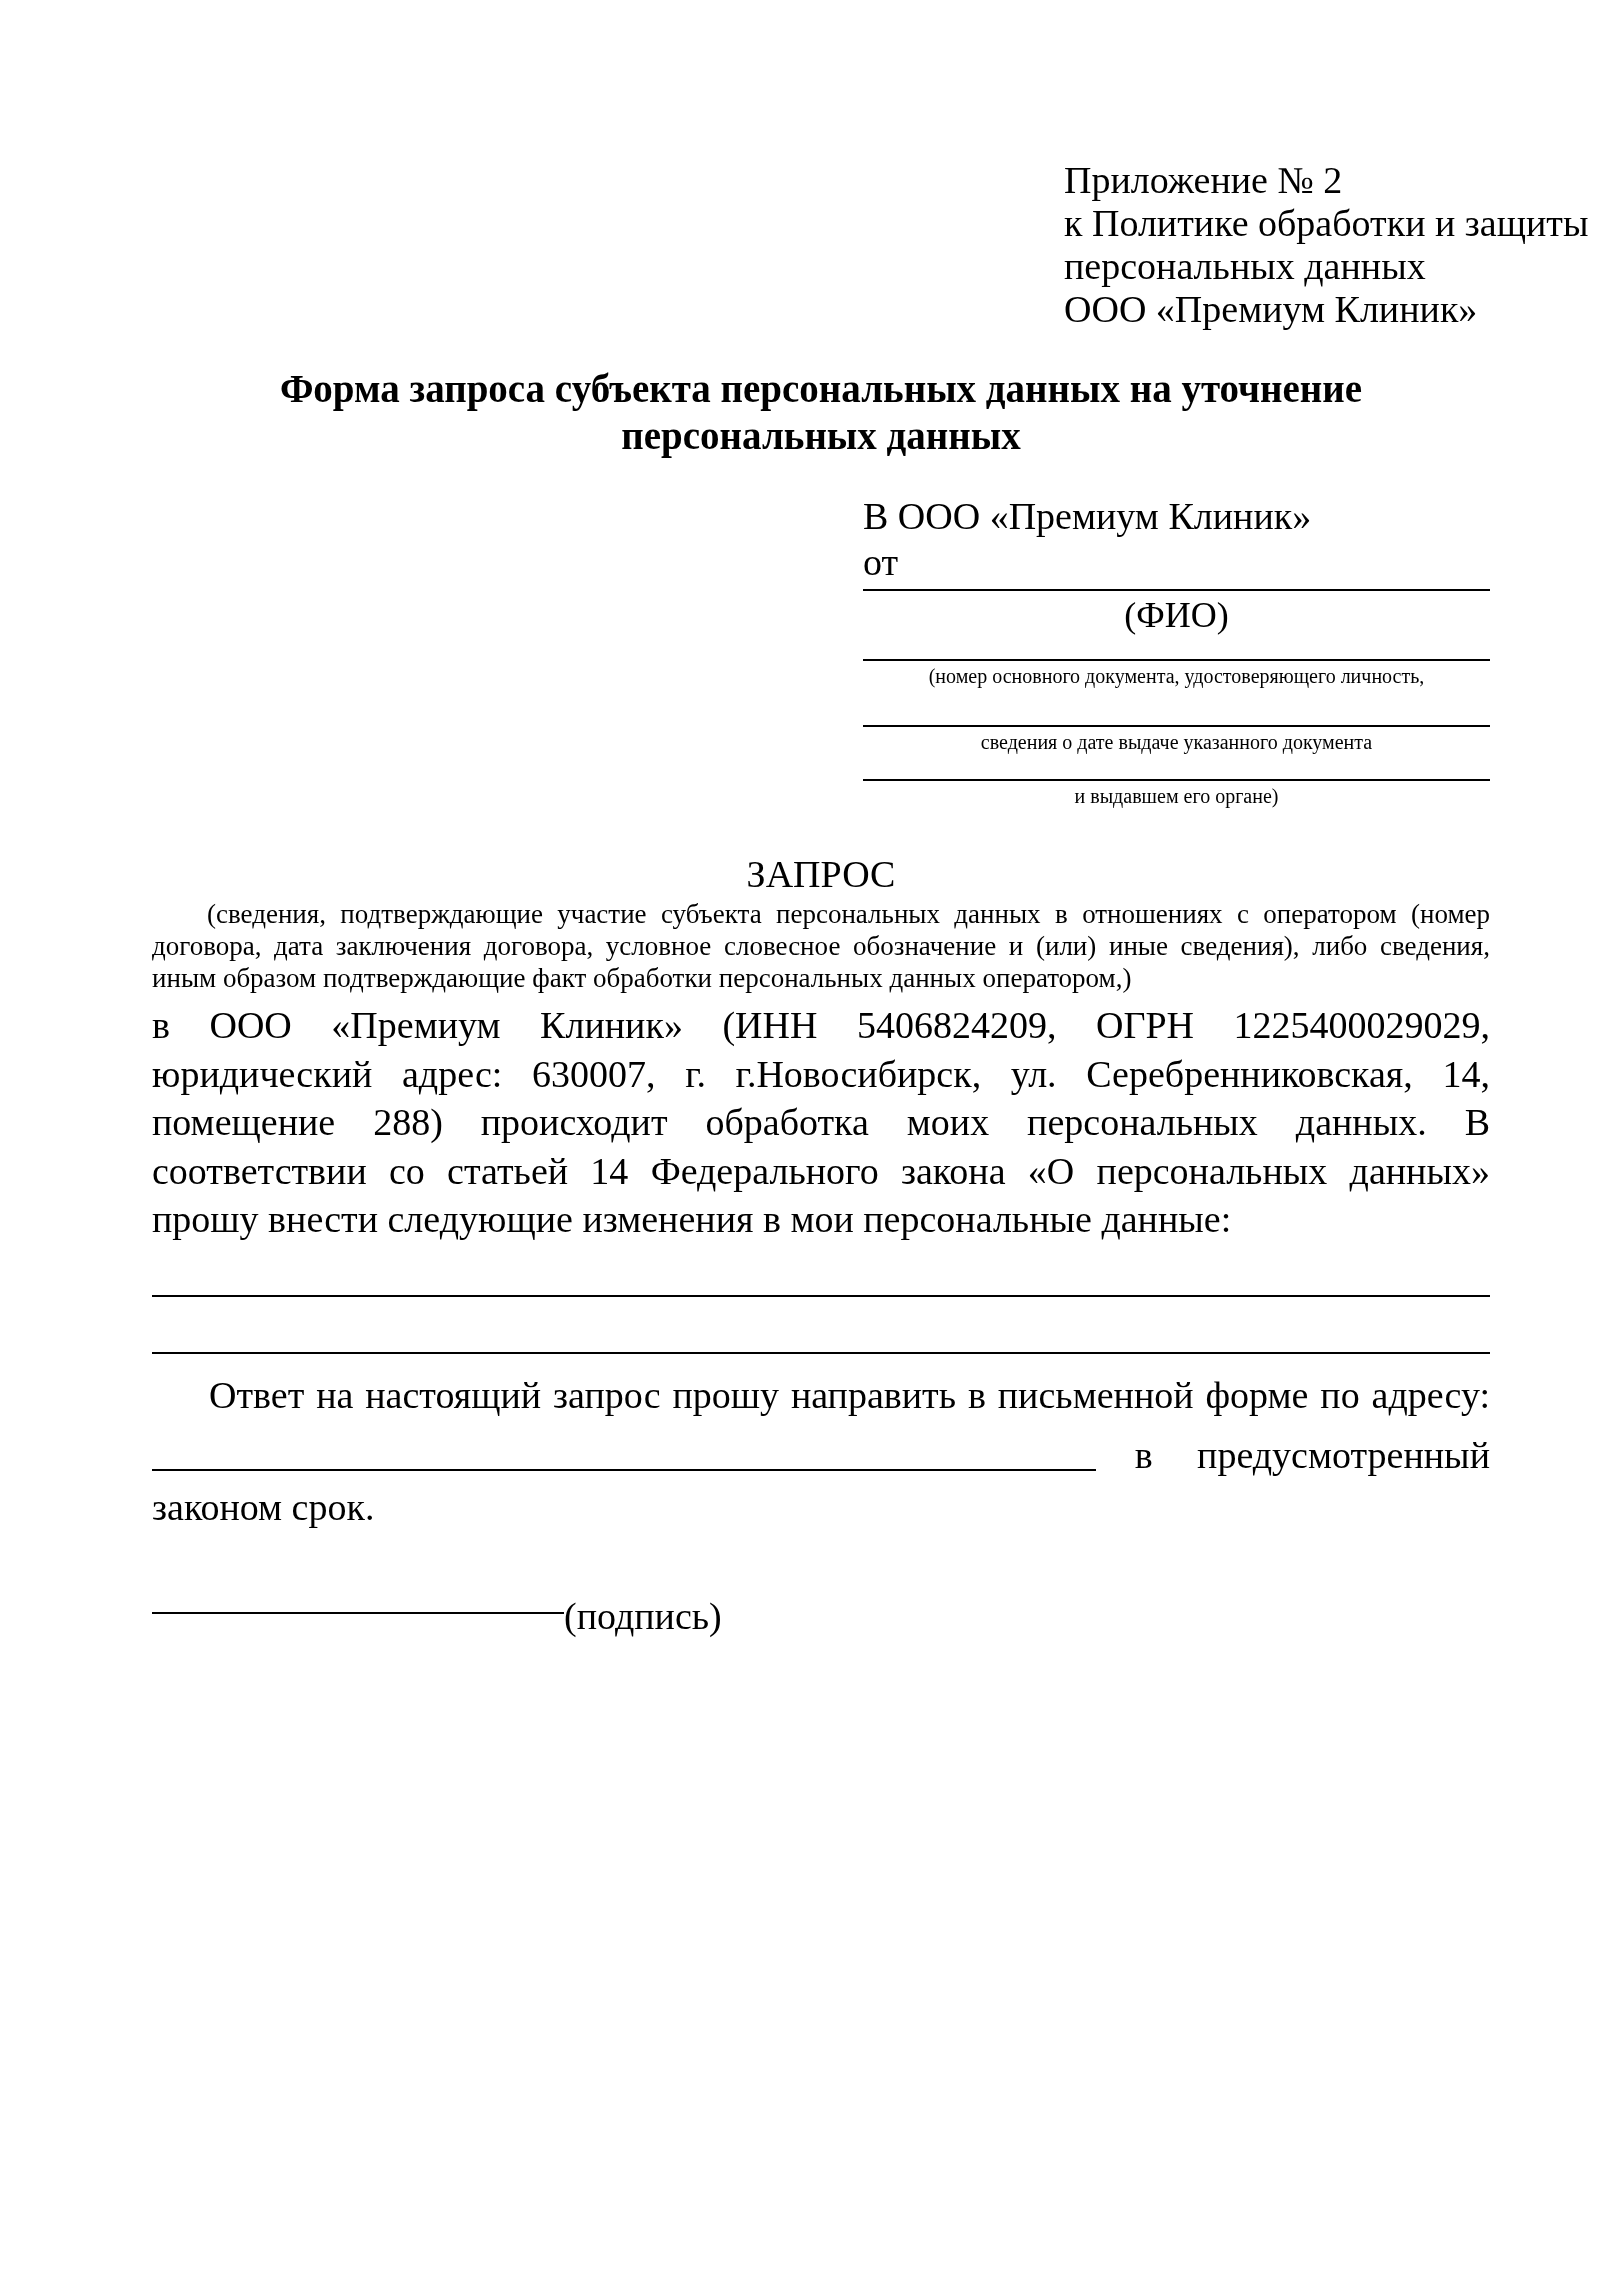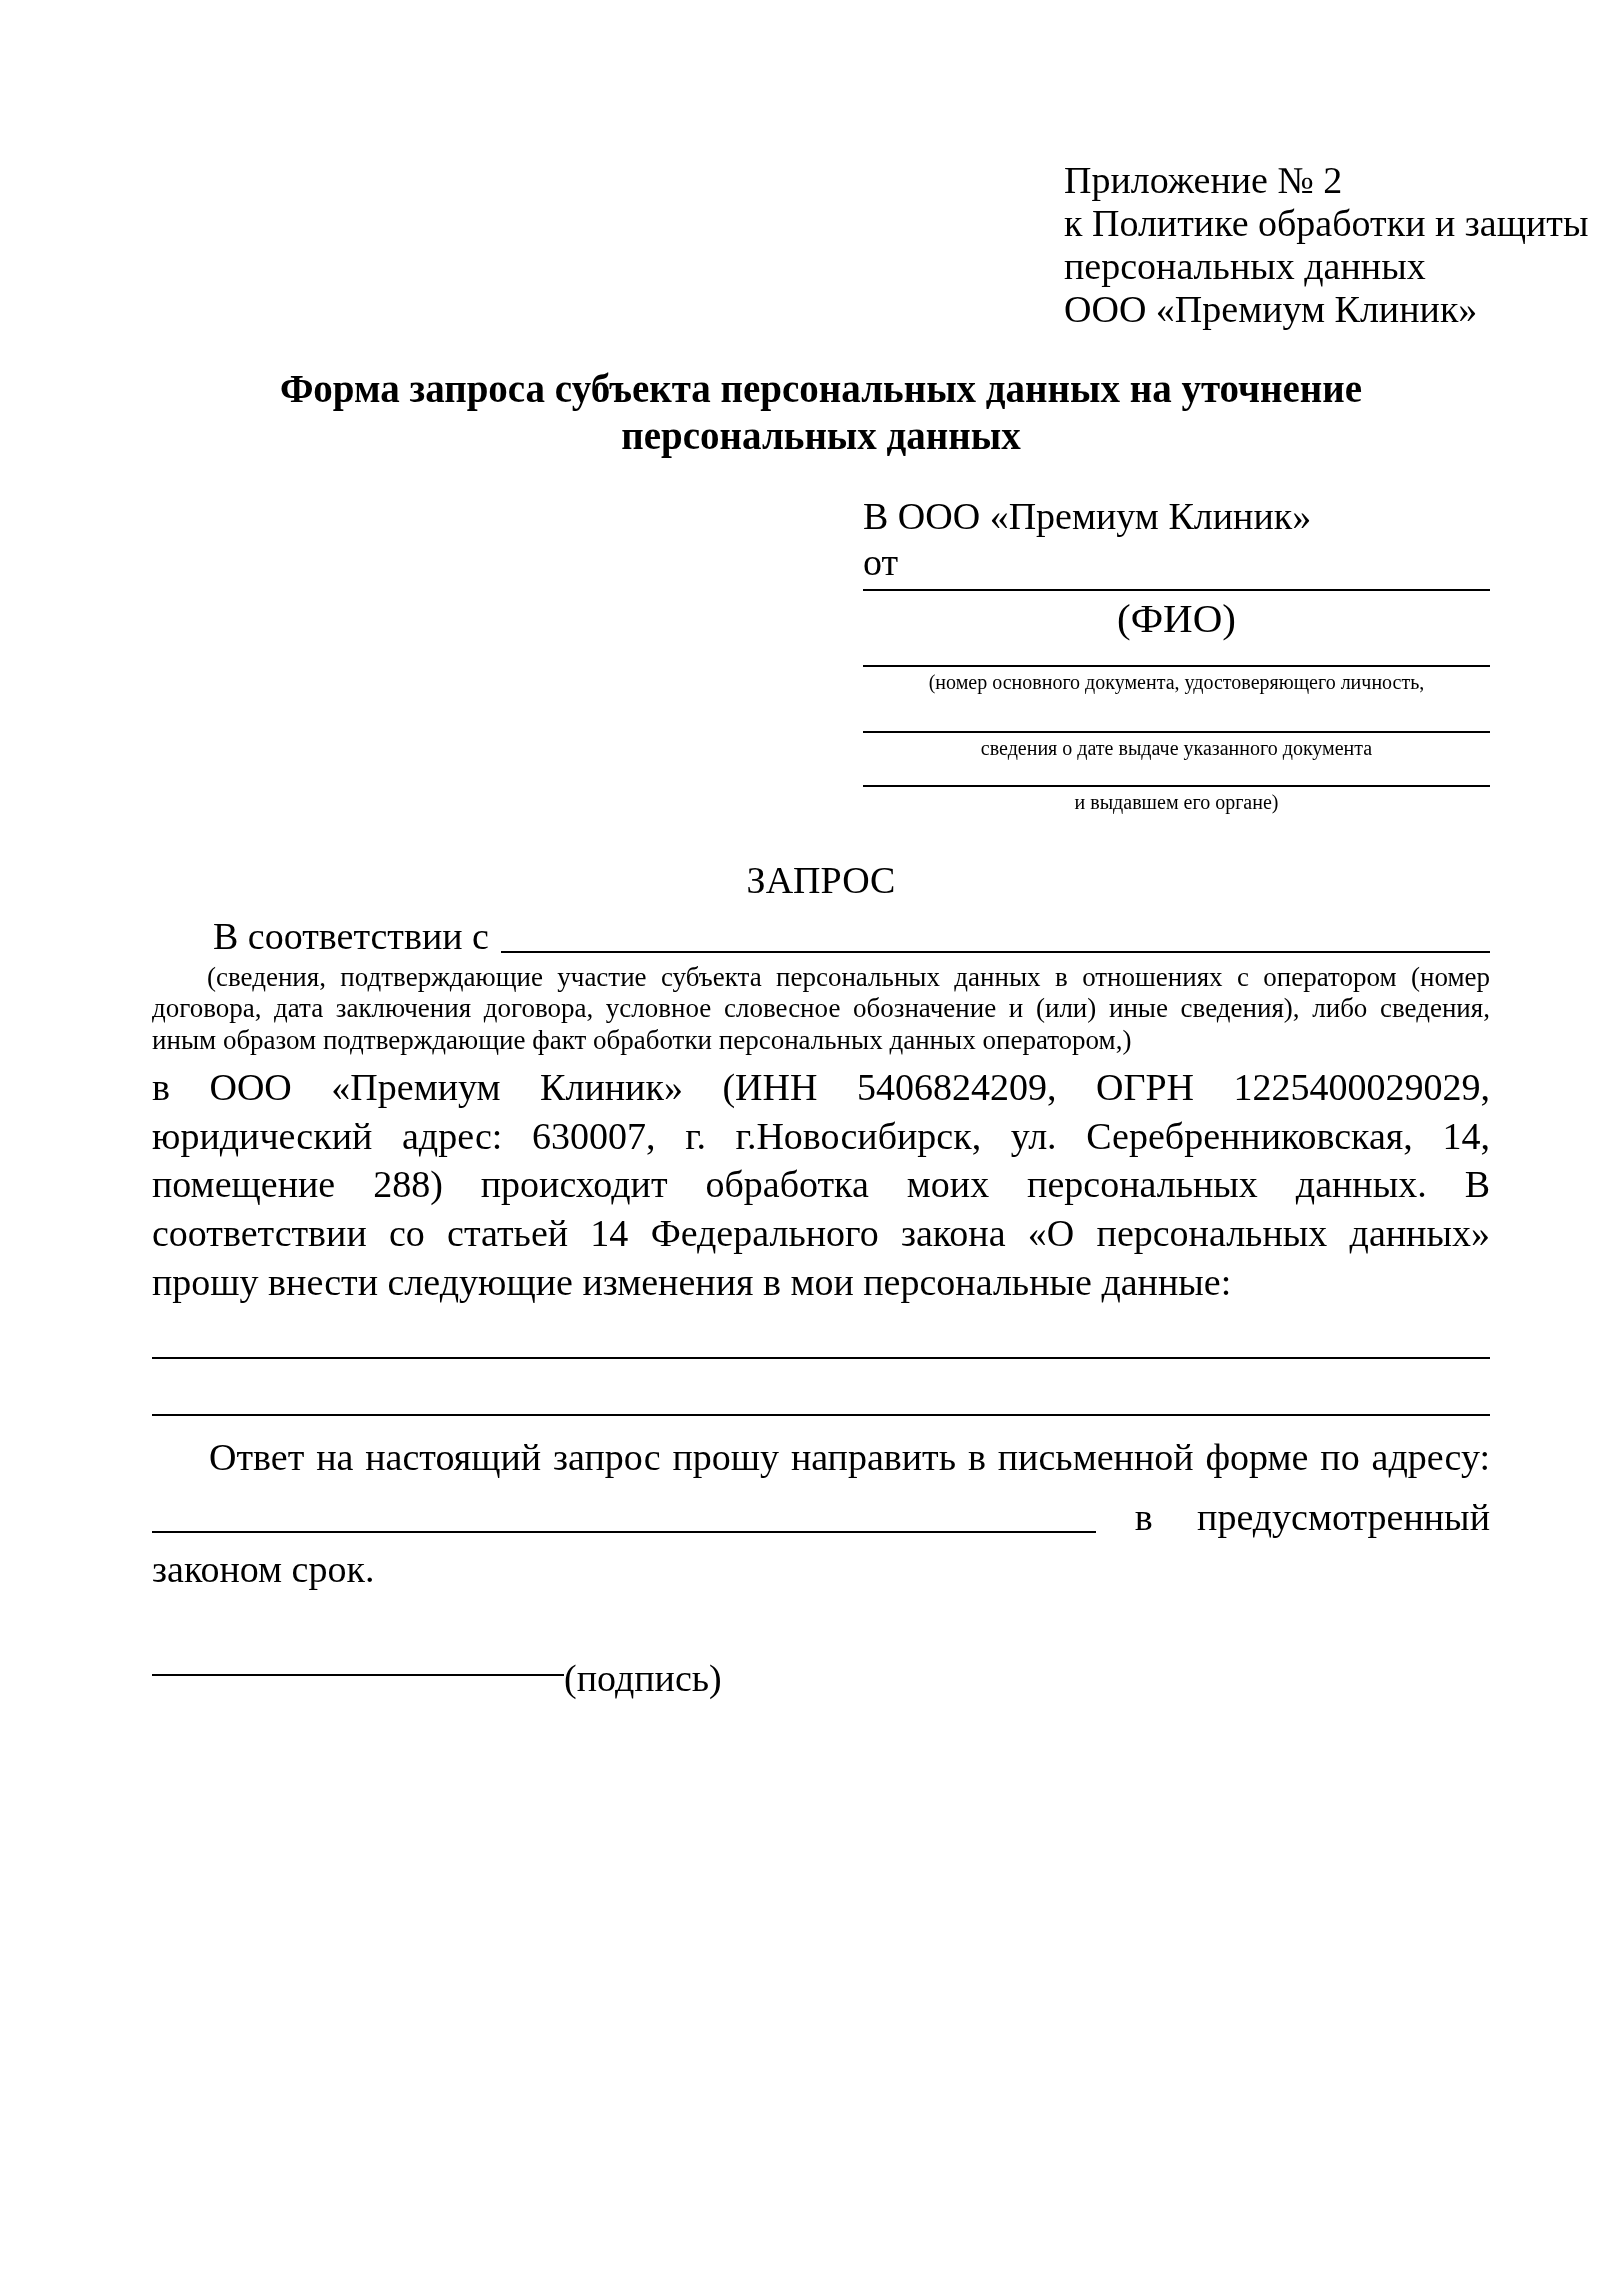--- a/index.html
+++ b/index.html
@@ -31,21 +31,21 @@
     font-weight: bold;
     font-size: 39px;
     line-height: 1.2;
   }
 
   
   .addressee { margin-left: 711px; width: 627px; margin-top: 35px; }
   .addressee .to, .addressee .from { line-height: 1.2; }
   .blank { border-bottom: 2.9px solid #000; }
   .field-label { text-align: center; font-size: 20px; line-height: 1.2; padding-top: 2.9px; }
-  .field-label.lg { font-size: 41px; }
+  .field-label.lg { font-size: 36px; }
   .f1 .blank { height: 5.9px; }
   .f2 .blank { height: 23.5px; }
   .f3 .blank { height: 39px; }
   .f4 .blank { height: 27.4px; }
 
   
   .request-heading { margin-top: 43px; text-align: center; }
   .intro-row { display: flex; margin-top: 9.8px; }
   .intro-row .intro-text { padding-left: 61px; white-space: nowrap; }
   .intro-row .intro-blank { flex: 1 1 auto; margin-left: 11.8px; margin-bottom: 6.9px; }
@@ -114,24 +114,20 @@
     </div>
 
     <div class="field f4">
       <div class="blank"></div>
       <div class="field-label">и выдавшем его органе)</div>
     </div>
   </div>
 
   <div class="request-heading">ЗАПРОС</div>
 
-  <div class="intro-row">
-    <span class="intro-text">В соответствии с</span>
-    <span class="intro-blank blank"></span>
-  </div>
 
   <p class="fine-print">(сведения, подтверждающие участие субъекта персональных данных в отношениях с оператором (номер договора, дата заключения договора, условное словесное обозначение и (или) иные сведения), либо сведения, иным образом подтверждающие факт обработки персональных данных оператором,)</p>
 
   <p class="body-par">в ООО «Премиум Клиник» (ИНН 5406824209, ОГРН 1225400029029, юридический адрес: 630007, г. г.Новосибирск, ул. Серебренниковская, 14, помещение 288) происходит обработка моих персональных данных. В соответствии со статьей 14 Федерального закона «О персональных данных» прошу внести следующие изменения в мои персональные данные:</p>
 
   <div class="blank sp1"></div>
   <div class="blank sp2"></div>
 
   <p class="reply-par">Ответ на настоящий запрос прошу направить в письменной форме по адресу:</p>
 

